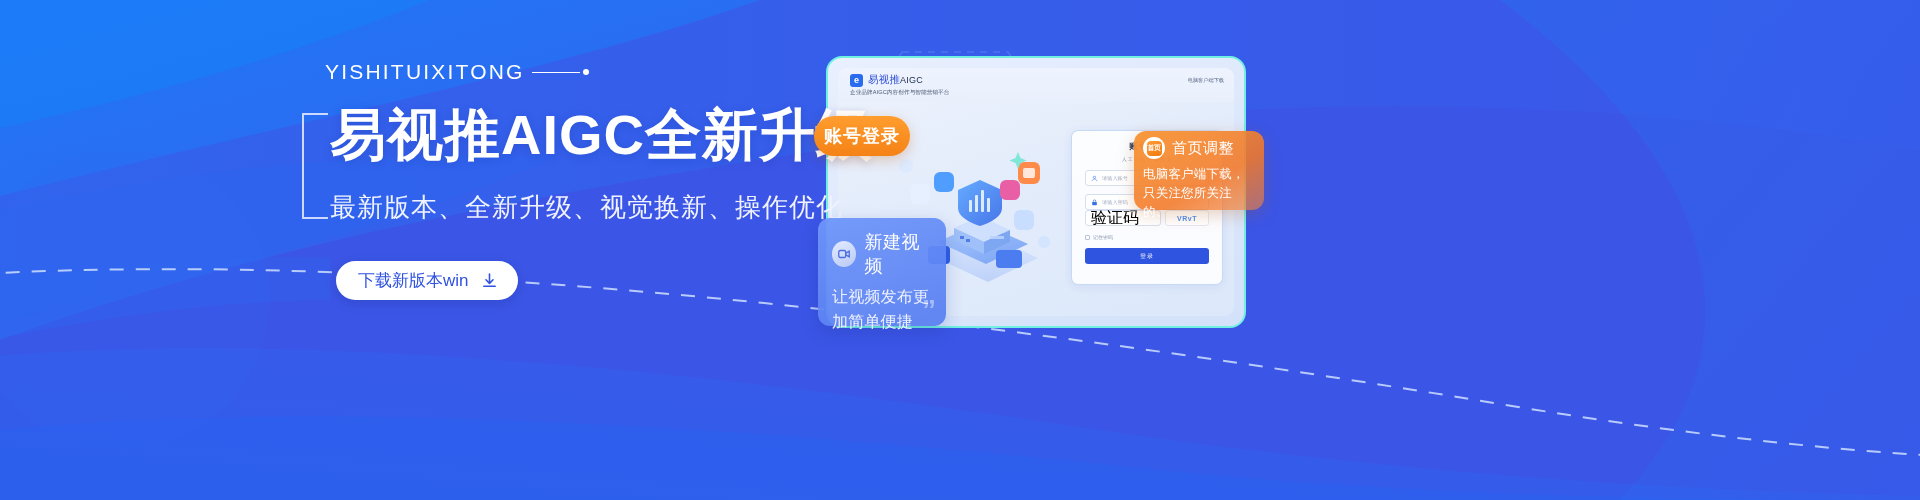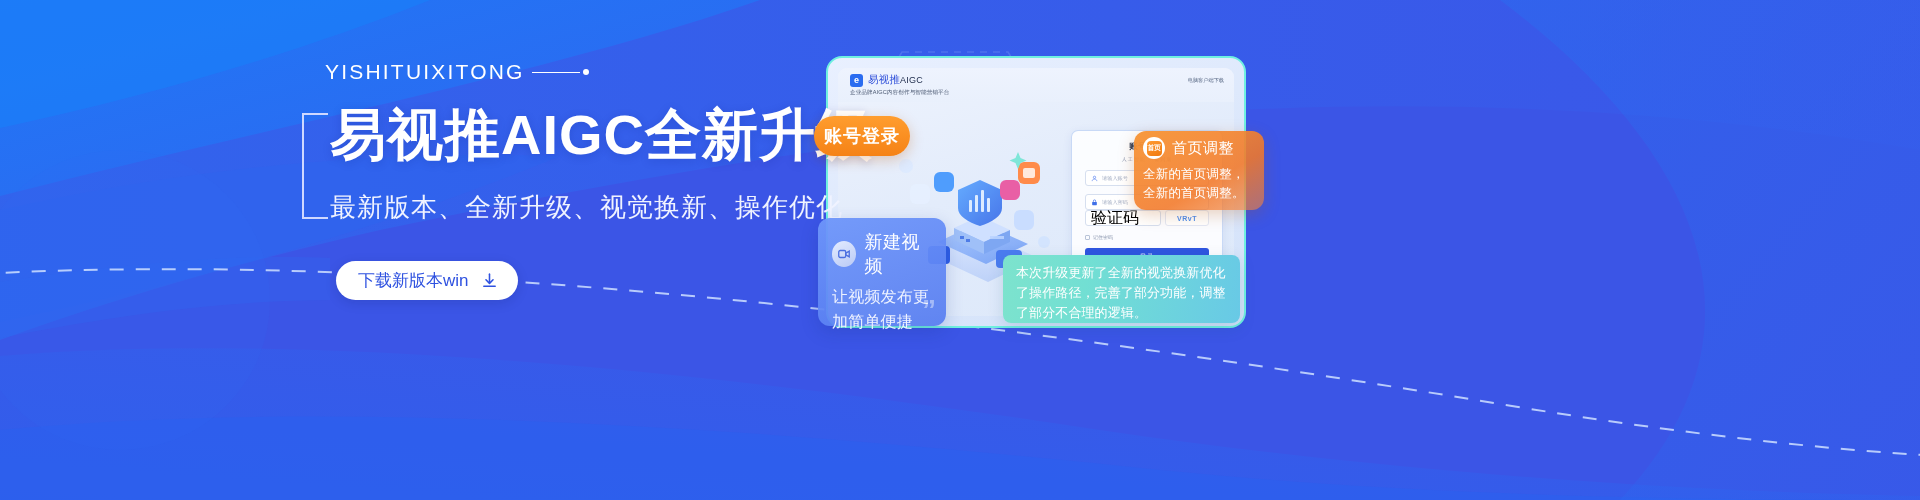--- a/index.html
+++ b/index.html
@@ -455,20 +455,17 @@
     <div class="cv-quote">”</div>
   </div>
 
   <div class="callout-home">
     <div class="ch-head">
       <span class="ch-ico">
         <span>首页</span>
       </span>
       <span class="ch-title">首页调整</span>
     </div>
-    <div class="ch-body">全新的首页调整，全新的首页调整。</div>
+    <div class="ch-body">电脑客户端下载，只关注您所关注的。</div>
   </div>
 
-  <div class="callout-note">
-    <div class="cn-body">本次升级更新了全新的视觉换新优化了操作路径，完善了部分功能，调整了部分不合理的逻辑。</div>
-  </div>
 
 </div>
 
 </body></html>

